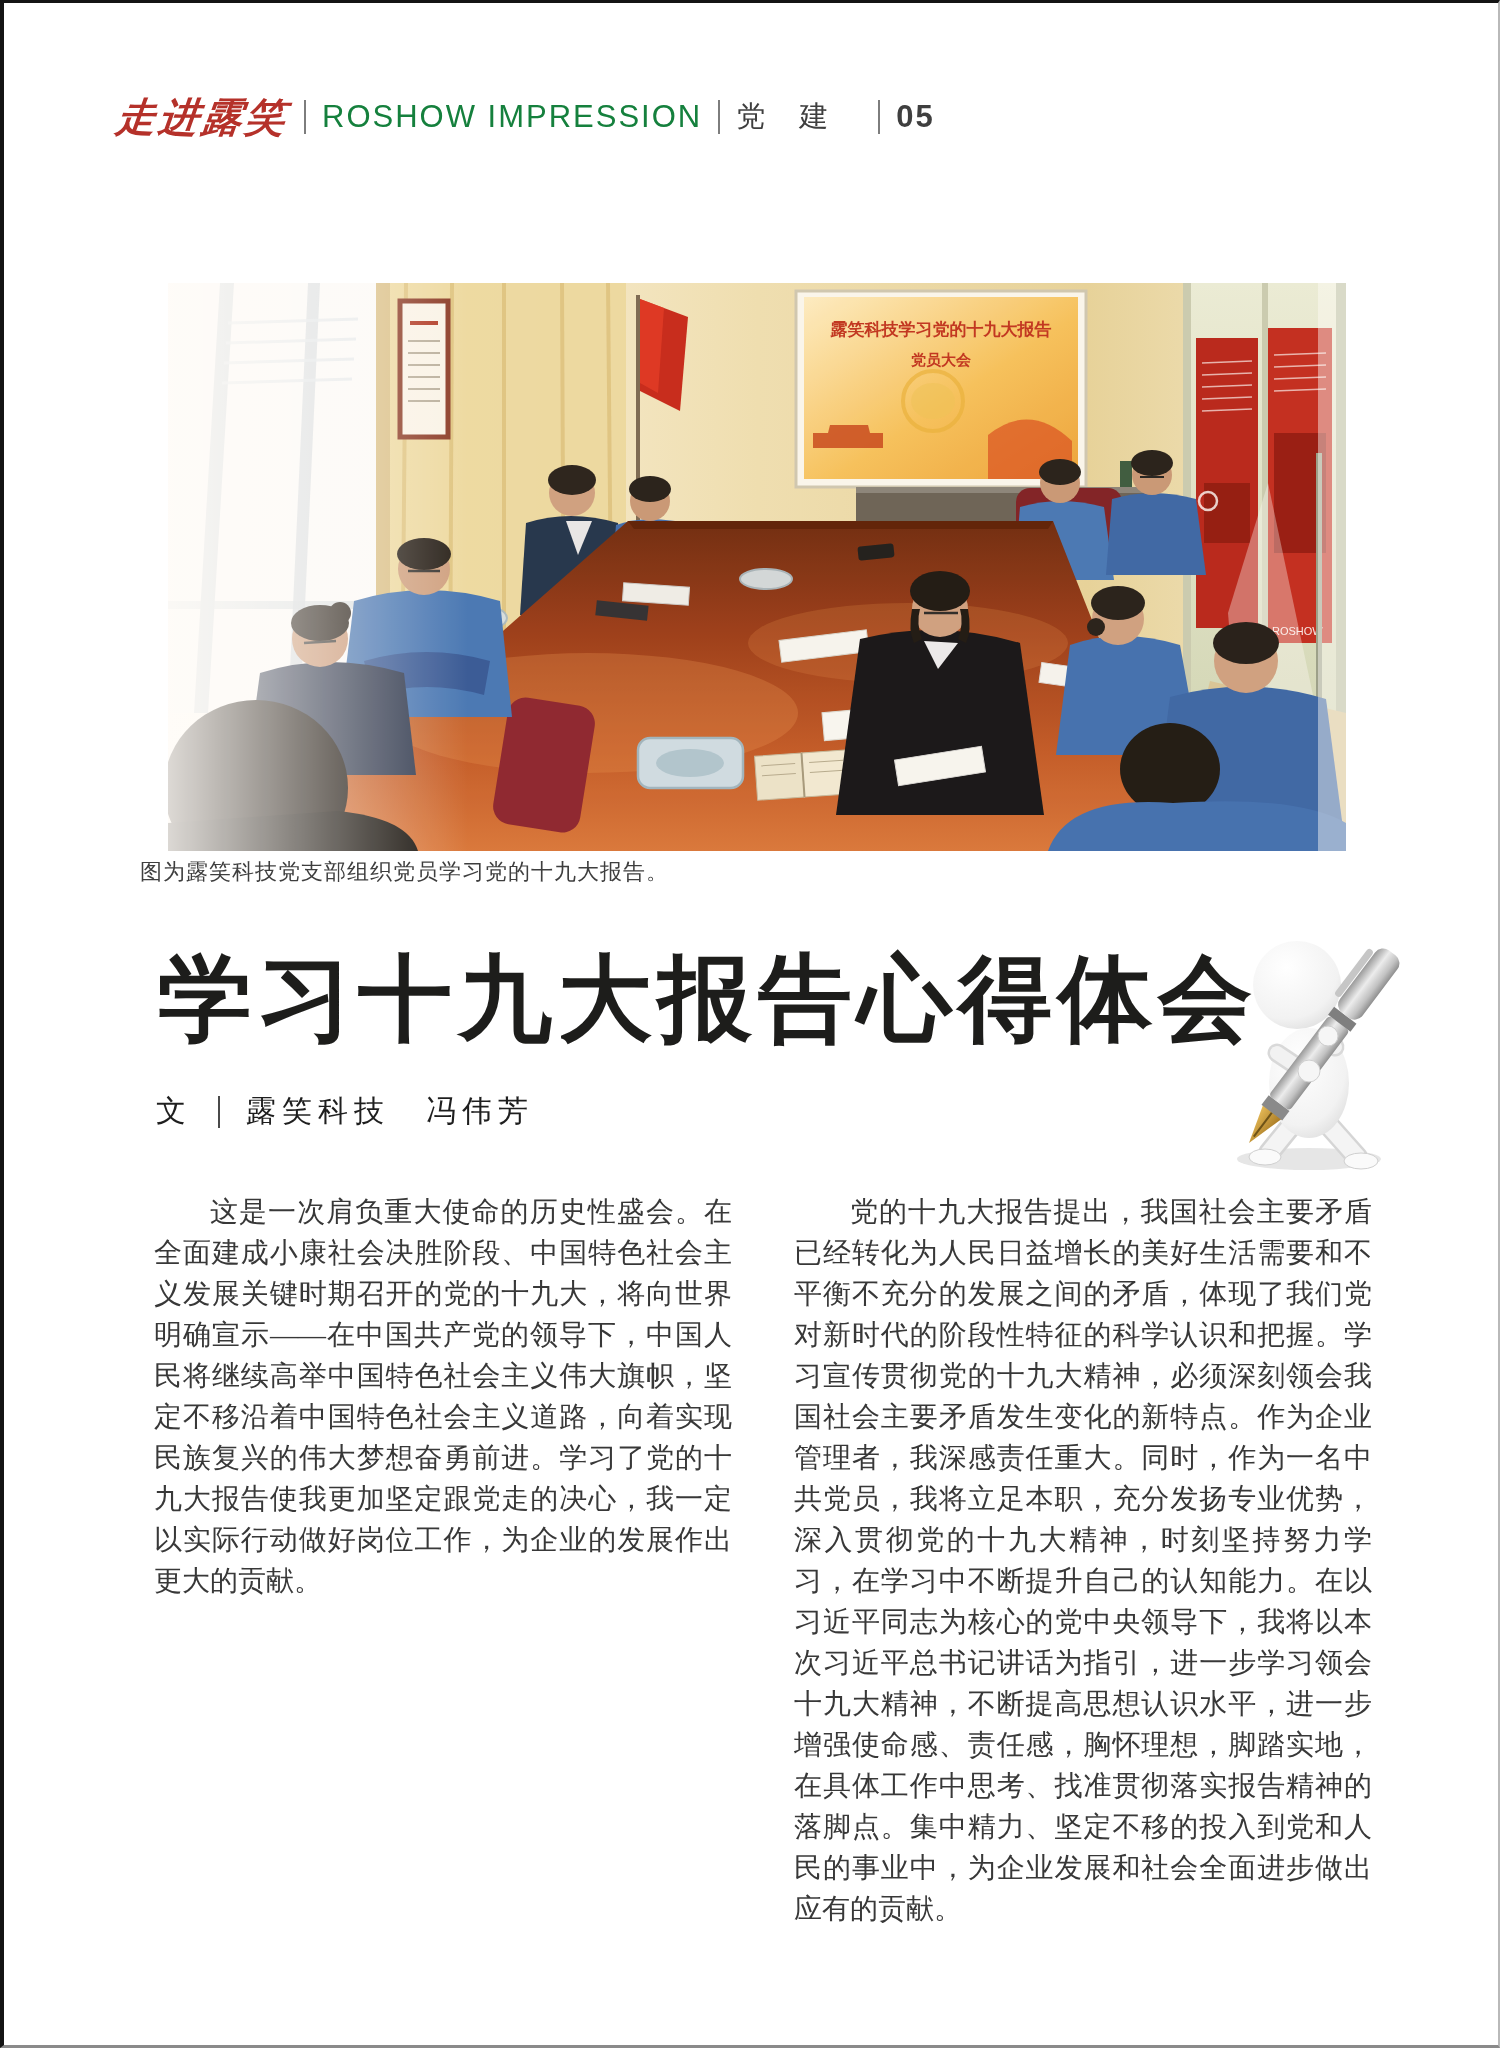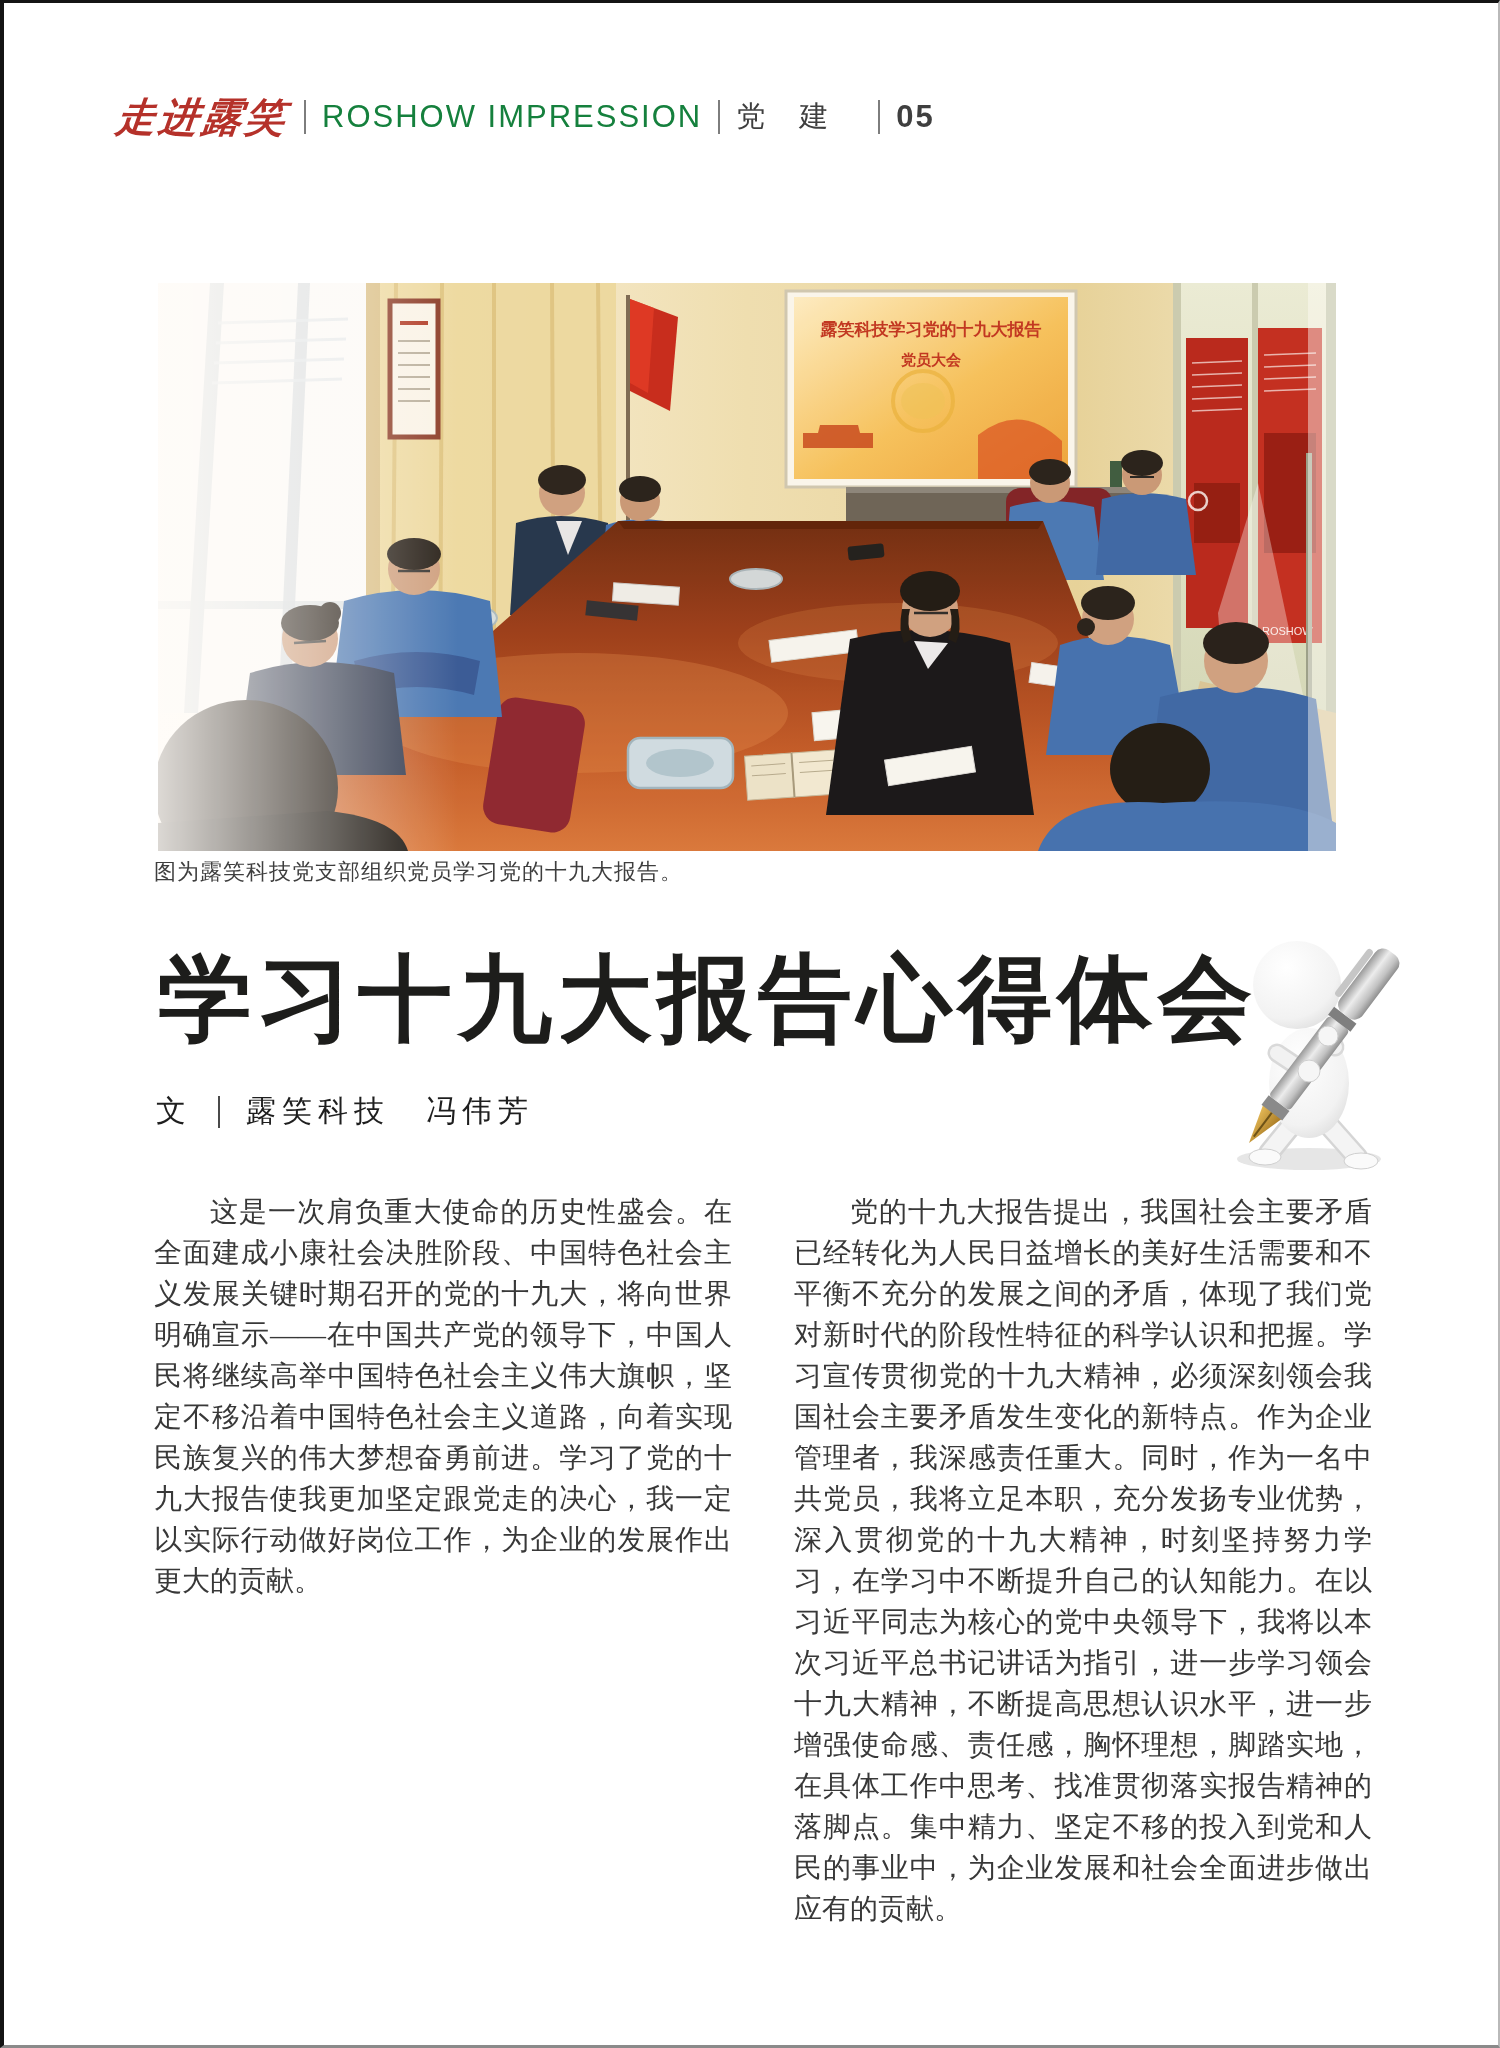--- a/index.html
+++ b/index.html
@@ -12,23 +12,23 @@
   }
   
   .header{position:absolute;left:112px;top:88px;height:52px;display:flex;align-items:center;gap:16px;}
   .logo{font-family:"DejaVu Serif",serif;font-style:italic;font-weight:bold;
         font-size:40px;color:#b5312a;letter-spacing:3px;transform:skewX(-6deg);line-height:1;}
   .hdr-sep{width:2px;height:34px;background:#7d7d7d;}
   .hdr-en{font-family:"Liberation Sans","DejaVu Sans",sans-serif;font-size:31px;color:#15803d;letter-spacing:2px;}
   .hdr-cn{font-family:"Liberation Sans","DejaVu Sans",sans-serif;font-size:29px;color:#3f3f3f;letter-spacing:34px;}
   .hdr-no{font-family:"Liberation Sans","DejaVu Sans",sans-serif;font-size:31px;color:#3f3f3f;letter-spacing:2px;font-weight:bold;}
   
-  .photo{position:absolute;left:154px;top:280px;width:1178px;height:568px;overflow:hidden;background:#efe3c0;}
+  .photo{position:absolute;left:164px;top:280px;width:1178px;height:568px;overflow:hidden;background:#efe3c0;}
   .photo svg{display:block;width:100%;height:100%;}
-  .caption{position:absolute;left:150px;top:854px;font-size:22px;color:#3e3e3e;letter-spacing:1px;
+  .caption{position:absolute;left:136px;top:854px;font-size:22px;color:#3e3e3e;letter-spacing:1px;
            font-family:"Liberation Sans","DejaVu Sans",sans-serif;text-align:right;}
   
   .title{position:absolute;left:146px;top:936px;width:1070px;font-size:94px;line-height:1.1;
          font-weight:900;color:#1d1d1b;letter-spacing:6px;white-space:nowrap;
          font-family:"Liberation Sans","DejaVu Sans",sans-serif;}
   .figurine{position:absolute;left:1205px;top:920px;width:200px;height:250px;}
   .byline{position:absolute;left:152px;top:1088px;display:flex;align-items:center;gap:26px;
           font-size:30px;color:#1e1e1e;letter-spacing:6px;font-family:"Liberation Sans","DejaVu Sans",sans-serif;}
   .byline-sep{width:2px;height:32px;background:#4a4a4a;}
   

